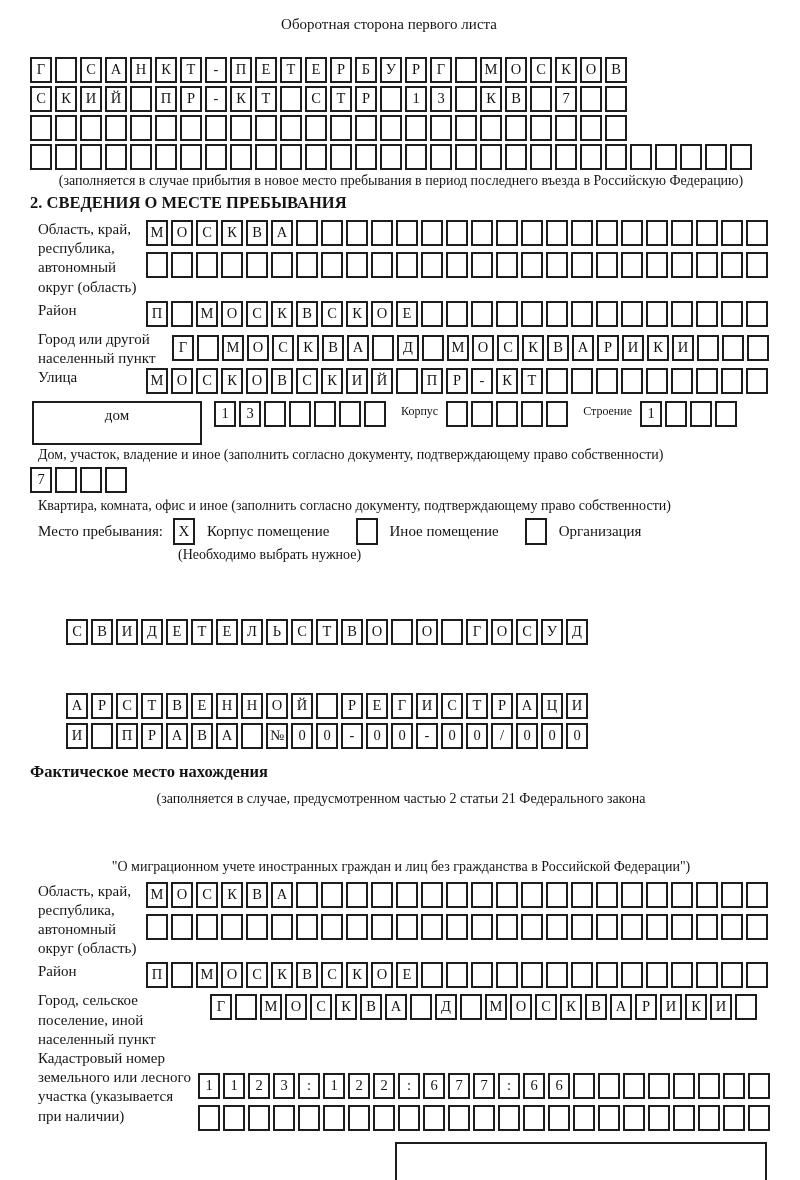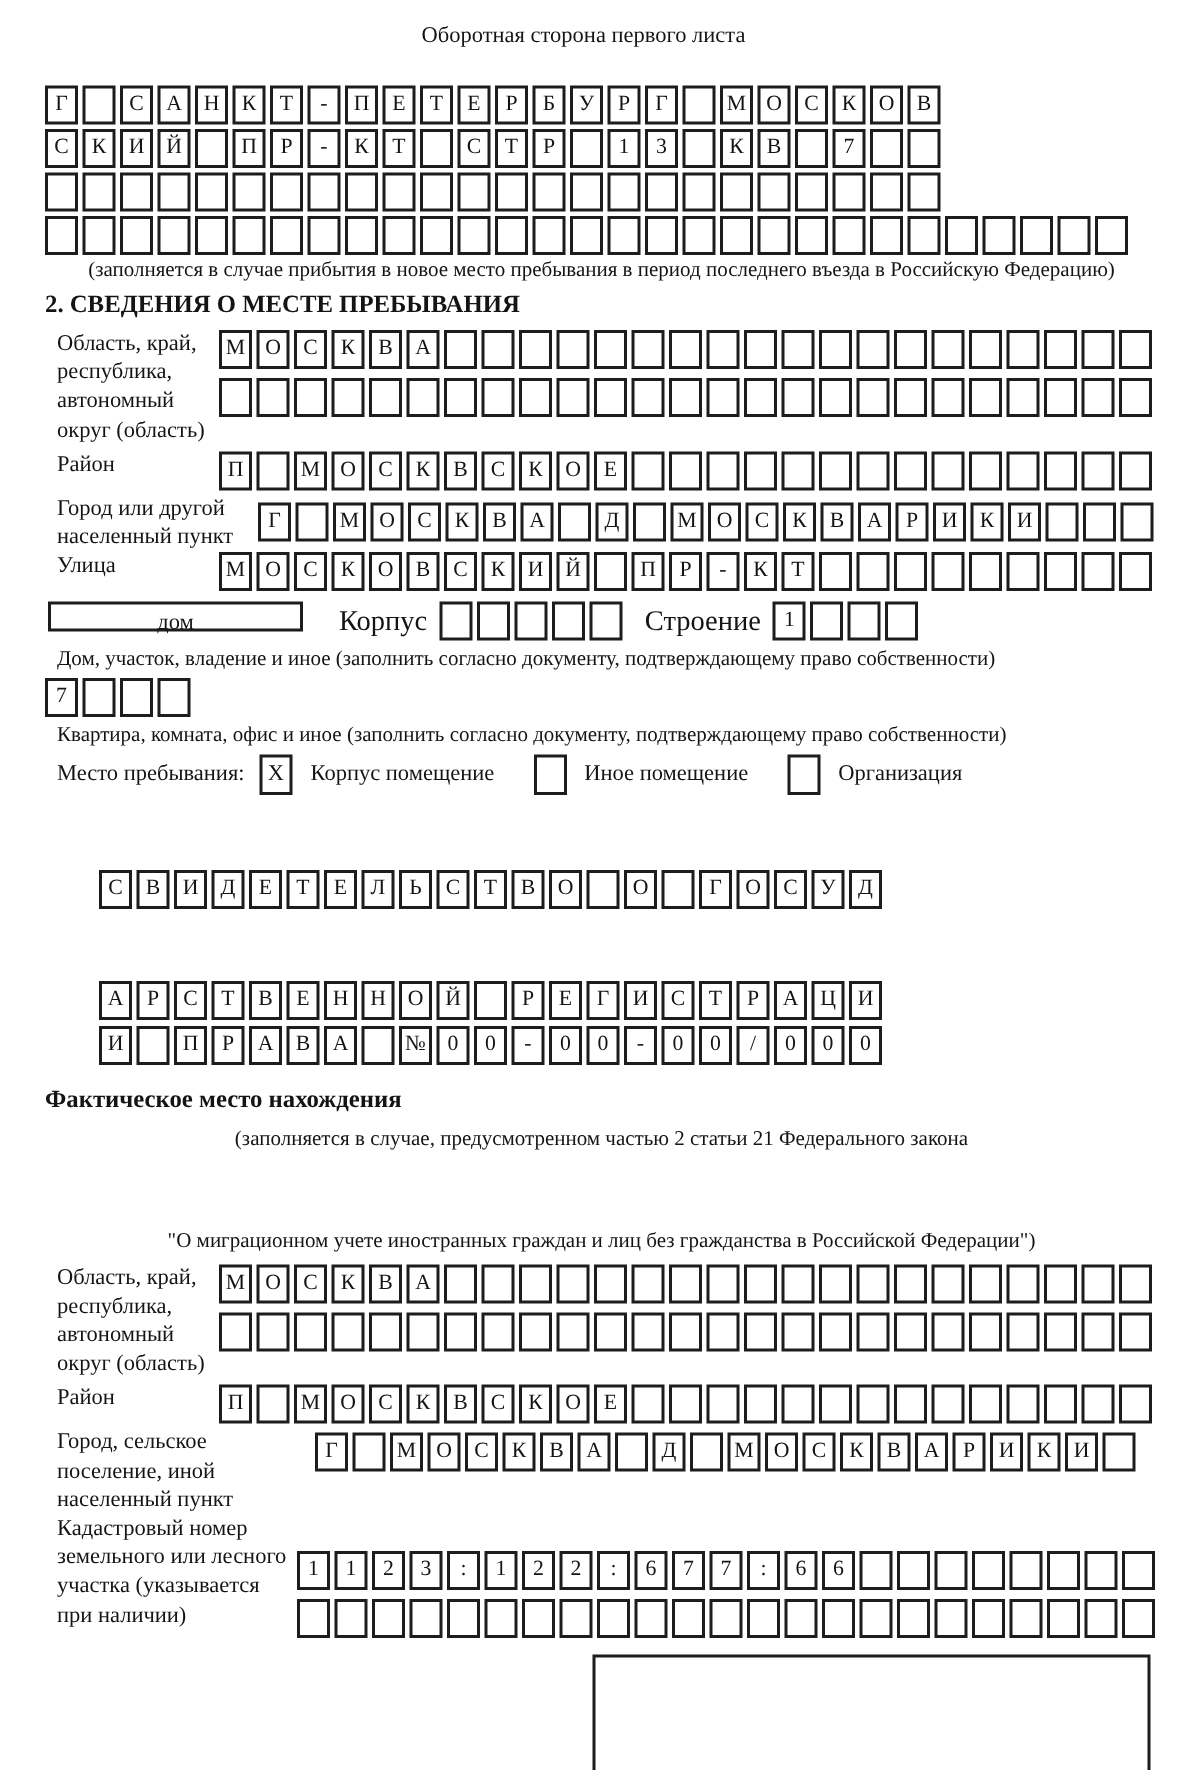--- a/index.html
+++ b/index.html
@@ -31,26 +31,26 @@
   .lbl-prev   { width:136px; }
   .lbl-region { width:108px; }
   .lbl-city   { width:134px; }
   .lbl-doc    { width:200px; font-size:14.5px; }
   .lbl-city2  { width:172px; }
   .lbl-cad    { width:160px; }
   .gap6 { margin-top:6px; }
 
   .houserow { margin:4px 0 2px; white-space:nowrap; display:flex; align-items:flex-start; }
   .widebox {
-    display:inline-block; height:20px; border:2px solid #1d1d1d; text-align:center;
+    display:inline-block; height:44px; border:2px solid #1d1d1d; text-align:center;
     line-height:24px; vertical-align:top; font-size:15px;
   }
   .w-dom { width:170px; margin-left:2px; margin-right:12px; }
   .w-kv  { width:145px; margin-left:2px; margin-right:10px; }
-  .inline-lbl { display:inline-block; padding:3px 8px 0 12px; font-size:19px; }
+  .inline-lbl { display:inline-block; padding:3px 8px 0 12px; font-size:12px; }
 
   .house-note { font-size:14px; margin:2px 0 4px; margin-left:8px; }
 
   .stayrow { display:flex; align-items:center; margin:4px 0 2px; margin-left:8px; }
   .stay-lbl { margin-right:10px; }
   .checkbox {
     display:inline-block; width:22px; height:27px; border:2px solid #1d1d1d;
     text-align:center; line-height:23px; font-size:15px; margin-right:12px;
   }
   .stay-opt { margin-right:16px; }
@@ -101,20 +101,21 @@
     <div class="boxrow" style="margin-top:5px;"><span class="cbox">Г</span><span class="cbox"></span><span class="cbox">М</span><span class="cbox">О</span><span class="cbox">С</span><span class="cbox">К</span><span class="cbox">В</span><span class="cbox">А</span><span class="cbox"></span><span class="cbox">Д</span><span class="cbox"></span><span class="cbox">М</span><span class="cbox">О</span><span class="cbox">С</span><span class="cbox">К</span><span class="cbox">В</span><span class="cbox">А</span><span class="cbox">Р</span><span class="cbox">И</span><span class="cbox">К</span><span class="cbox">И</span><span class="cbox"></span><span class="cbox"></span><span class="cbox"></span></div>
   </div>
 
   <div class="frow">
     <div class="flabel lbl-region">Улица</div>
     <div class="boxrow"><span class="cbox">М</span><span class="cbox">О</span><span class="cbox">С</span><span class="cbox">К</span><span class="cbox">О</span><span class="cbox">В</span><span class="cbox">С</span><span class="cbox">К</span><span class="cbox">И</span><span class="cbox">Й</span><span class="cbox"></span><span class="cbox">П</span><span class="cbox">Р</span><span class="cbox">-</span><span class="cbox">К</span><span class="cbox">Т</span><span class="cbox"></span><span class="cbox"></span><span class="cbox"></span><span class="cbox"></span><span class="cbox"></span><span class="cbox"></span><span class="cbox"></span><span class="cbox"></span><span class="cbox"></span></div>
   </div>
 
   <div class="houserow">
     <span class="widebox w-dom">дом</span>
+    <span class="boxrow"><span class="cbox">1</span><span class="cbox">3</span><span class="cbox"></span><span class="cbox"></span><span class="cbox"></span><span class="cbox"></span><span class="cbox"></span></span>
     <span class="inline-lbl">Корпус</span>
     <span class="boxrow"><span class="cbox"></span><span class="cbox"></span><span class="cbox"></span><span class="cbox"></span><span class="cbox"></span></span>
     <span class="inline-lbl">Строение</span>
     <span class="boxrow"><span class="cbox">1</span><span class="cbox"></span><span class="cbox"></span><span class="cbox"></span></span>
   </div>
   <div class="house-note">Дом, участок, владение и иное (заполнить согласно документу, подтверждающему право собственности)</div>
 
   <div class="houserow">
     <span class="boxrow"><span class="cbox">7</span><span class="cbox"></span><span class="cbox"></span><span class="cbox"></span></span>
   </div>
@@ -122,20 +123,21 @@
 
   <div class="stayrow">
     <span class="stay-lbl">Место пребывания:</span>
     <span class="checkbox">X</span>
     <span class="stay-opt stay-opt-wide">Корпус помещение</span>
     <span class="checkbox"></span>
     <span class="stay-opt stay-opt-wide">Иное помещение</span>
     <span class="checkbox"></span>
     <span class="stay-opt">Организация</span>
   </div>
+  <div class="stay-note">(Необходимо выбрать нужное)</div>
 
   <div class="frow">
     <div class="stack" style="margin-left:36px;">
       <div class="boxrow mb4"><span class="cbox">С</span><span class="cbox">В</span><span class="cbox">И</span><span class="cbox">Д</span><span class="cbox">Е</span><span class="cbox">Т</span><span class="cbox">Е</span><span class="cbox">Л</span><span class="cbox">Ь</span><span class="cbox">С</span><span class="cbox">Т</span><span class="cbox">В</span><span class="cbox">О</span><span class="cbox"></span><span class="cbox">О</span><span class="cbox"></span><span class="cbox">Г</span><span class="cbox">О</span><span class="cbox">С</span><span class="cbox">У</span><span class="cbox">Д</span></div>
       <div class="boxrow mb4"><span class="cbox">А</span><span class="cbox">Р</span><span class="cbox">С</span><span class="cbox">Т</span><span class="cbox">В</span><span class="cbox">Е</span><span class="cbox">Н</span><span class="cbox">Н</span><span class="cbox">О</span><span class="cbox">Й</span><span class="cbox"></span><span class="cbox">Р</span><span class="cbox">Е</span><span class="cbox">Г</span><span class="cbox">И</span><span class="cbox">С</span><span class="cbox">Т</span><span class="cbox">Р</span><span class="cbox">А</span><span class="cbox">Ц</span><span class="cbox">И</span></div>
       <div class="boxrow"><span class="cbox">И</span><span class="cbox"></span><span class="cbox">П</span><span class="cbox">Р</span><span class="cbox">А</span><span class="cbox">В</span><span class="cbox">А</span><span class="cbox"></span><span class="cbox">№</span><span class="cbox">0</span><span class="cbox">0</span><span class="cbox">-</span><span class="cbox">0</span><span class="cbox">0</span><span class="cbox">-</span><span class="cbox">0</span><span class="cbox">0</span><span class="cbox">/</span><span class="cbox">0</span><span class="cbox">0</span><span class="cbox">0</span></div>
     </div>
   </div>
 
   <div class="h-section" style="margin-top:10px;">Фактическое место нахождения</div>

